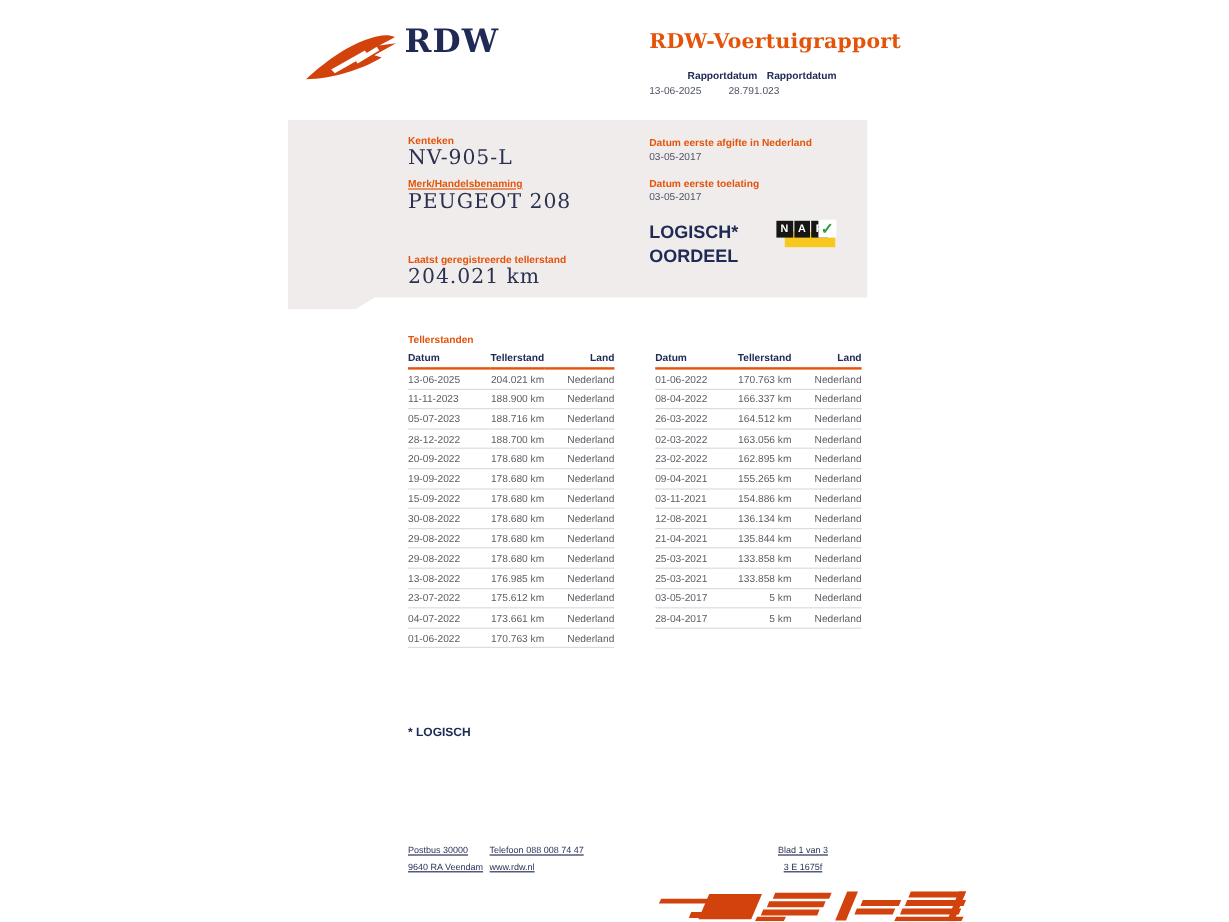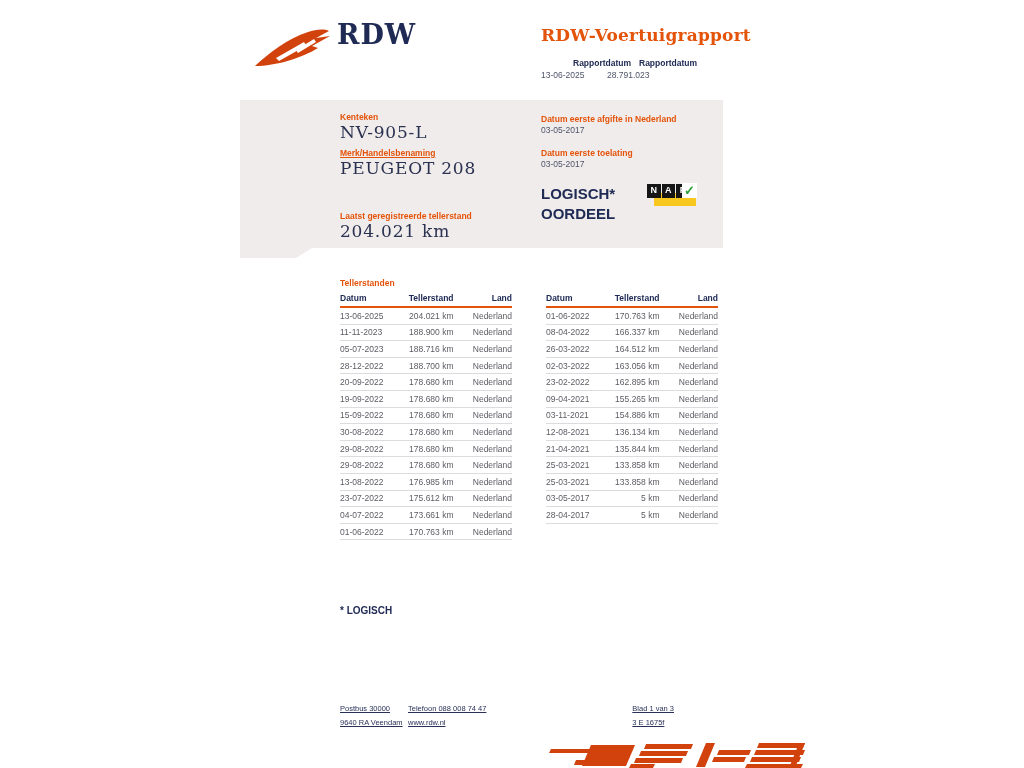--- a/index.html
+++ b/index.html
@@ -42,21 +42,21 @@
   .tbl th:nth-child(3){text-align:right;width:34%;}
   .tbl td{color:#5c5c64;padding:2.8px 0;border-bottom:1px solid #dcdcdf;}
   .tbl td:nth-child(2),.tbl td:nth-child(3){text-align:right;}
 
   
   .note-head{position:absolute;left:340px;top:605px;font-size:10px;font-weight:bold;color:#202b55;}
   .note-body{position:absolute;left:340px;top:620px;width:392px;font-size:8.5px;line-height:13px;color:#e2641e;}
 
   
   .foot{position:absolute;top:702px;font-size:7.5px;color:#2a3158;line-height:14px;text-decoration:underline;}
-  .foot-addr{left:340px;} .foot-contact{left:408px;} .foot-page{right:317px;text-align:left;}
+  .foot-addr{left:340px;} .foot-contact{left:408px;} .foot-page{right:301px;text-align:center;}
 
   .bottom-art{position:absolute;left:543px;top:740px;width:262px;height:28px;}
 </style>
 </head>
 <body>
 
 <div id="page">
 
   <svg class="logo-bird" viewBox="0 0 82 50">
     <path d="M3 43 C16 31 36 15 56 9 C63 7 71 5 77 8 L64 15 L78 13 L60 23 L66 25 C50 35 24 43 3 43 Z" fill="#d2420c"></path>

